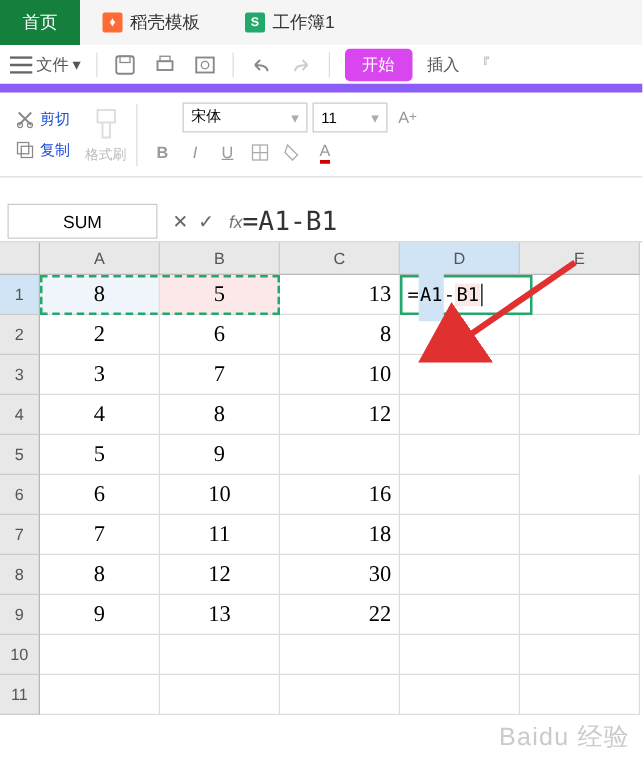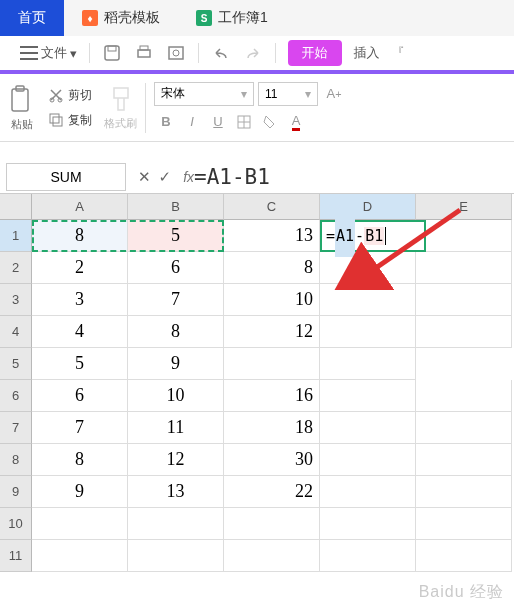--- a/index.html
+++ b/index.html
@@ -10,53 +10,53 @@
       width: 514px;
       height: 609px;
       overflow: hidden;
       position: relative;
     }
     .tabs { display: flex; height: 36px; background: #f5f5f5; }
     .tab {
       display: flex; align-items: center; padding: 0 18px;
       font-size: 14px; gap: 6px; cursor: pointer;
     }
-    .tab.active { background: #1d4ed8; color: #fff; }
+    .tab.active { background: #15803d; color: #fff; }
     .tab.docer { color: #333; }
     .tab.workbook { color: #333; }
     .tab-icon { width: 16px; height: 16px; display: inline-flex; align-items: center; justify-content: center; border-radius: 2px; font-size: 10px; font-weight: bold; color: #fff; }
     .tab-icon.fire { background: #ff6b35; }
     .tab-icon.sheet { background: #22a86b; }
     
     .menubar {
       display: flex; align-items: center; height: 38px;
-      padding: 0 20px; border-bottom: 4px solid #8b5cf6; gap: 12px;
+      padding: 0 8px; border-bottom: 7px solid #8b5cf6; gap: 12px;
     }
     .menu-item { display: flex; align-items: center; gap: 3px; cursor: pointer; color: #555; }
     .menu-icon { width: 20px; height: 20px; display: inline-flex; align-items: center; justify-content: center; }
     .divider { width: 1px; height: 20px; background: #ddd; }
     .start-btn {
       background: #d946ef; color: #fff; padding: 4px 14px;
       border-radius: 4px; font-size: 13px; cursor: pointer;
     }
     
     .toolbar {
       display: flex; align-items: center; height: 68px;
       padding: 4px 8px; border-bottom: 1px solid #ddd; gap: 8px;
     }
     .tool-group { display: flex; flex-direction: column; align-items: center; gap: 2px; }
     .tool-group.paste { cursor: pointer; }
     .tool-label { font-size: 11px; color: #666; }
     .tool-col { display: flex; flex-direction: column; gap: 4px; }
-    .tool-btn { display: flex; align-items: center; gap: 4px; cursor: pointer; font-size: 12px; color: #404040; padding: 2px 4px; }
+    .tool-btn { display: flex; align-items: center; gap: 4px; cursor: pointer; font-size: 12px; color: #1d4ed8; padding: 2px 4px; }
     .font-row { display: flex; gap: 4px; align-items: center; }
     .font-select {
       border: 1px solid #ccc; height: 24px; padding: 0 6px;
       min-width: 100px; background: #fff; font-size: 12px;
-      display: flex; align-items: center; justify-content: space-between;
+      display: flex; align-items: center; justify-content: space-between; margin-left: 28px;
     }
     .size-select {
       border: 1px solid #ccc; height: 24px; padding: 0 6px;
       min-width: 60px; background: #fff; font-size: 12px;
       display: flex; align-items: center; justify-content: space-between;
     }
     .format-row { display: flex; gap: 2px; margin-top: 4px; }
     .fmt-btn {
       width: 24px; height: 24px; display: flex; align-items: center;
       justify-content: center; cursor: pointer; color: #999; font-size: 13px;
@@ -123,21 +123,21 @@
     .cursor-bar { display: inline-block; width: 1px; height: 18px; background: #000; margin-left: 1px; animation: blink 1s infinite; }
     @keyframes blink { 50% { opacity: 0; } }
     
     .arrow-svg {
       position: absolute; top: 200px; left: 330px;
       pointer-events: none;
     }
     
     .watermark {
       position: absolute; bottom: 6px; right: 10px;
-      font-size: 16px; color: rgba(150,150,150,0.5);
+      font-size: 20px; color: rgba(150,150,150,0.5);
       font-family: sans-serif; letter-spacing: 1px;
     }
   </style>
 </head>
 <body>
 
 <div class="tabs">
   <div class="tab active">
     <span>首页</span>
   </div>
@@ -193,27 +193,20 @@
   <span class="start-btn">
     <span>开始</span>
   </span>
   <span class="menu-item">
     <span>插入</span>
   </span>
   <span class="menu-item" style="color:#888">『</span>
 </div>
 
 <div class="toolbar">
-  <div class="tool-group paste">
-    <svg width="28" height="32">
-      <rect x="4" y="6" width="16" height="22" rx="2" fill="none" stroke="#888" stroke-width="1.5"></rect>
-      <rect x="8" y="3" width="8" height="5" rx="1" fill="none" stroke="#888" stroke-width="1.5"></rect>
-    </svg>
-    <span class="tool-label">粘贴</span>
-  </div>
   <div class="tool-col">
     <div class="tool-btn">
       <svg width="16" height="16">
           <path d="M3 3 L13 13 M13 3 L3 13" stroke="#888" stroke-width="1.5"></path>
           <circle cx="4" cy="13" r="2" fill="none" stroke="#888"></circle>
           <circle cx="12" cy="13" r="2" fill="none" stroke="#888"></circle>
         </svg>
       <span>剪切</span>
     </div>
     <div class="tool-btn">

